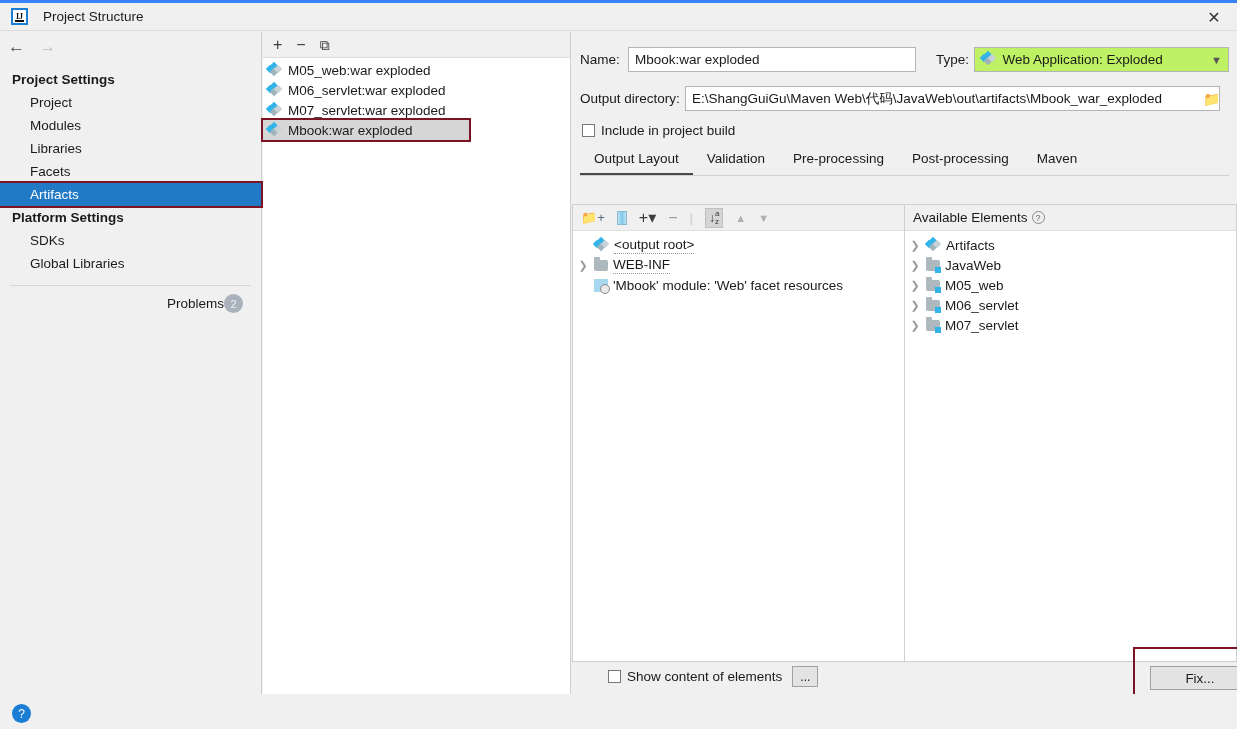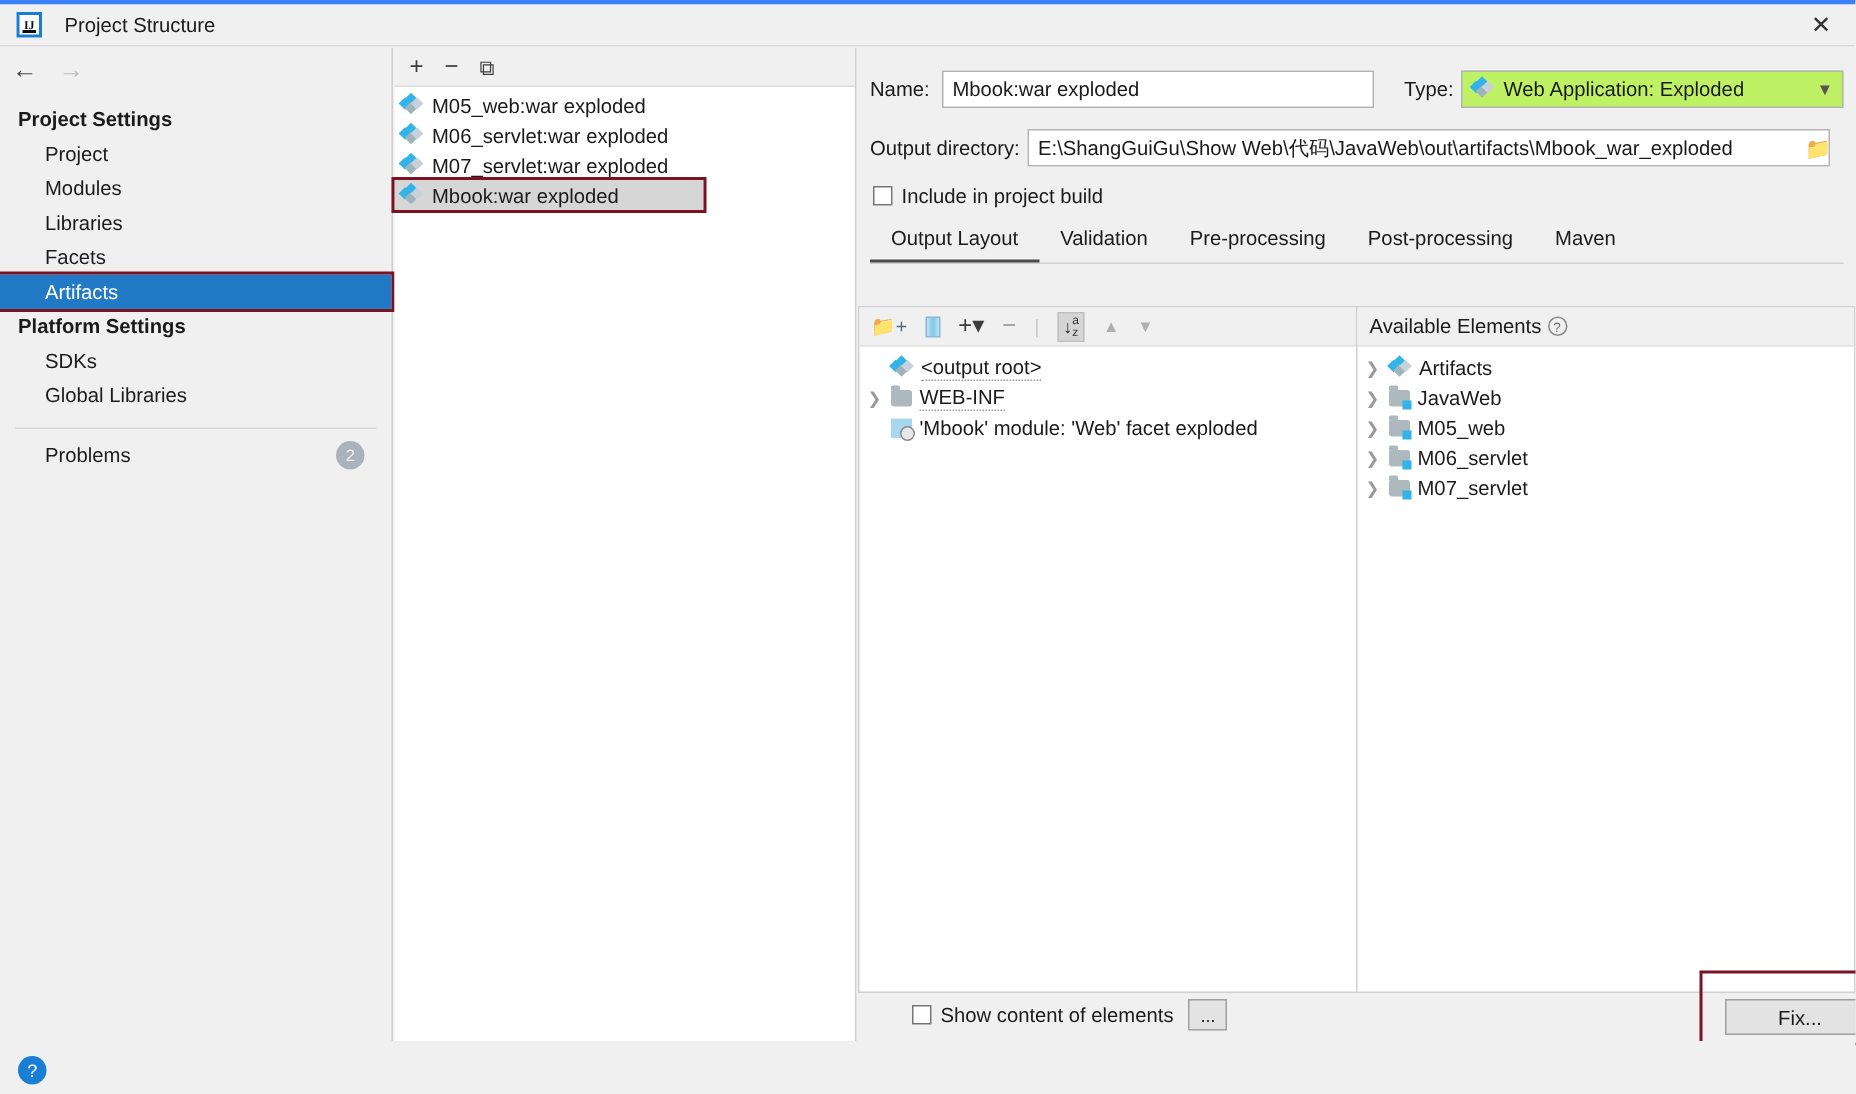--- a/index.html
+++ b/index.html
@@ -73,21 +73,21 @@
     padding: 4px 0 4px 30px; font-size: 13.5px; color: #1a1a1a;
     height: 23px; line-height: 15px;
   }
   .sb-item.selected {
     background: #2279c6; color: #ffffff;
   }
   .sb-divider {
     margin: 10px 10px 0 10px; border-top: 1px solid #d6d6d6;
   }
   #problems-row {
-    display: flex; align-items: center; justify-content: space-between;
+    display: flex; align-items: center; justify-content: flex-end;
     padding: 8px 18px 0 30px; font-size: 13.5px;
   }
   .badge {
     width: 19px; height: 19px; border-radius: 50%;
     background: #a9b2bd; color: #f0f0f0;
     font-size: 11px; display: flex; align-items: center; justify-content: center;
   }
   .hl-box { outline: 2px solid #7b1322; outline-offset: 0px; }
 
   
@@ -329,21 +329,21 @@
             <i class="c"></i>
             <i class="d"></i>
           </span>
         <span>Web Application: Exploded</span>
         <span class="caret">▼</span>
       </div>
     </div>
 
     <div class="field-row" style="margin-top:14px;">
       <span class="field-label" style="width:105px;">Output directory:</span>
-      <div class="txt-input" style="width:535px; position:relative; padding-right:26px;">E:\ShangGuiGu\Show Web\代码\JavaWeb\out\artifacts\Mbook_war_exploded</div>
+      <div class="txt-input" style="width:535px; position:relative; padding-right:26px;">E:\ShangGuiGu\Maven Web\代码\JavaWeb\out\artifacts\Mbook_war_exploded</div>
       <span style="position:absolute; right:16px; color:#9bb7c9; font-size:14px;">📁</span>
     </div>
 
     <div class="cb-row" style="margin:12px 0 0 10px;">
       <span class="cb"></span>
       <span>Include in project build</span>
     </div>
 
     <div id="tabs" style="margin-top:10px;">
       <div class="tab active">Output Layout</div>
@@ -381,21 +381,21 @@
               </span>
             <span class="wavy">&lt;output root&gt;</span>
           </div>
           <div class="tree-row">
             <span class="chev">❯</span>
             <span class="folder-icon"></span>
             <span class="wavy">WEB-INF</span>
           </div>
           <div class="tree-row" style="padding-left:21px;">
             <span class="web-icon"></span>
-            <span>'Mbook' module: 'Web' facet exploded</span>
+            <span>'Mbook' module: 'Web' facet resources</span>
           </div>
         </div>
       </div>
 
       <div id="right-tree-pane">
         <div id="avail-header">
           <span>Available Elements</span>
           <span class="q-circle">?</span>
         </div>
         <div style="padding-top:4px;">

